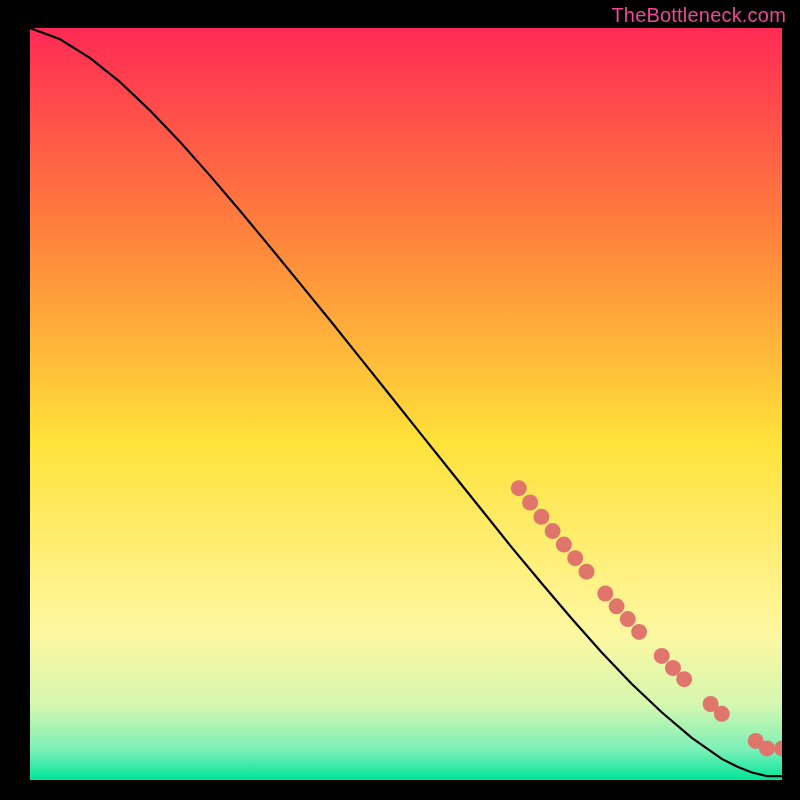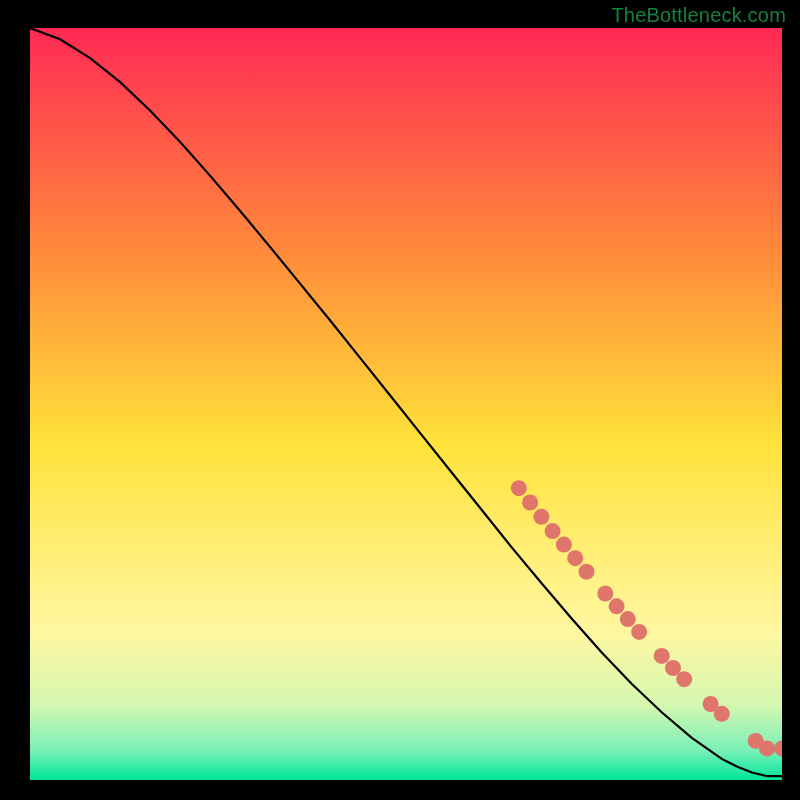--- a/index.html
+++ b/index.html
@@ -14,21 +14,21 @@
   .stage {
     position: relative;
     width: 800px;
     height: 800px;
     background: #000;
   }
   .watermark {
     position: absolute;
     top: 4px;
     right: 14px;
-    color: #15803d;
+    color: #ec4899;
     font-size: 20px;
     font-weight: 400;
     letter-spacing: 0.2px;
     z-index: 20;
   }
   svg.chart {
     position: absolute;
     left: 0;
     top: 0;
     width: 800px;

